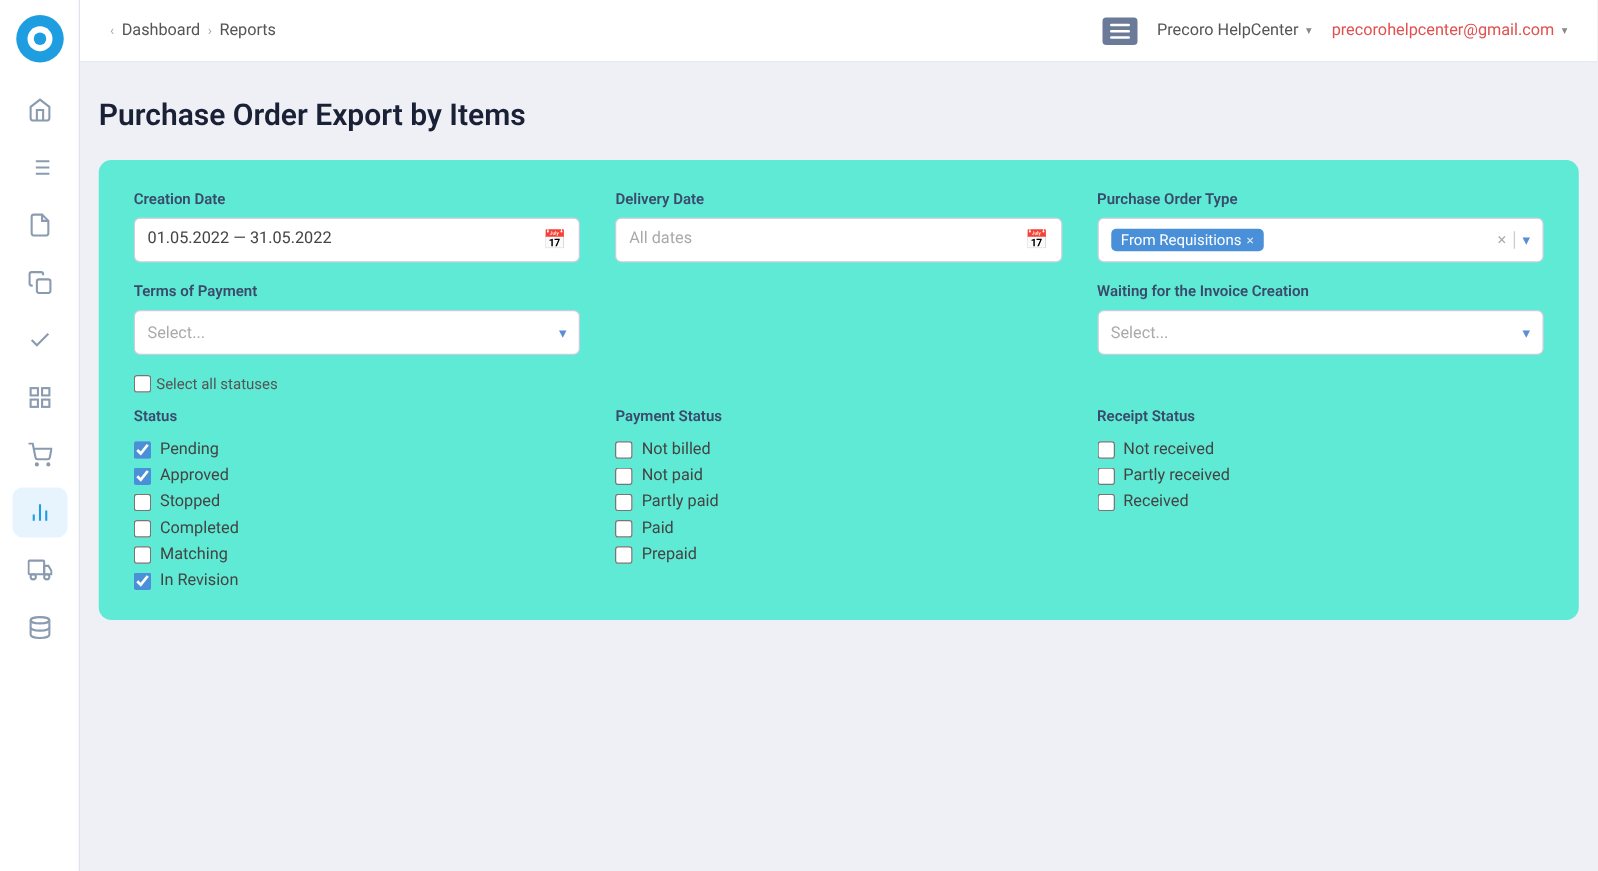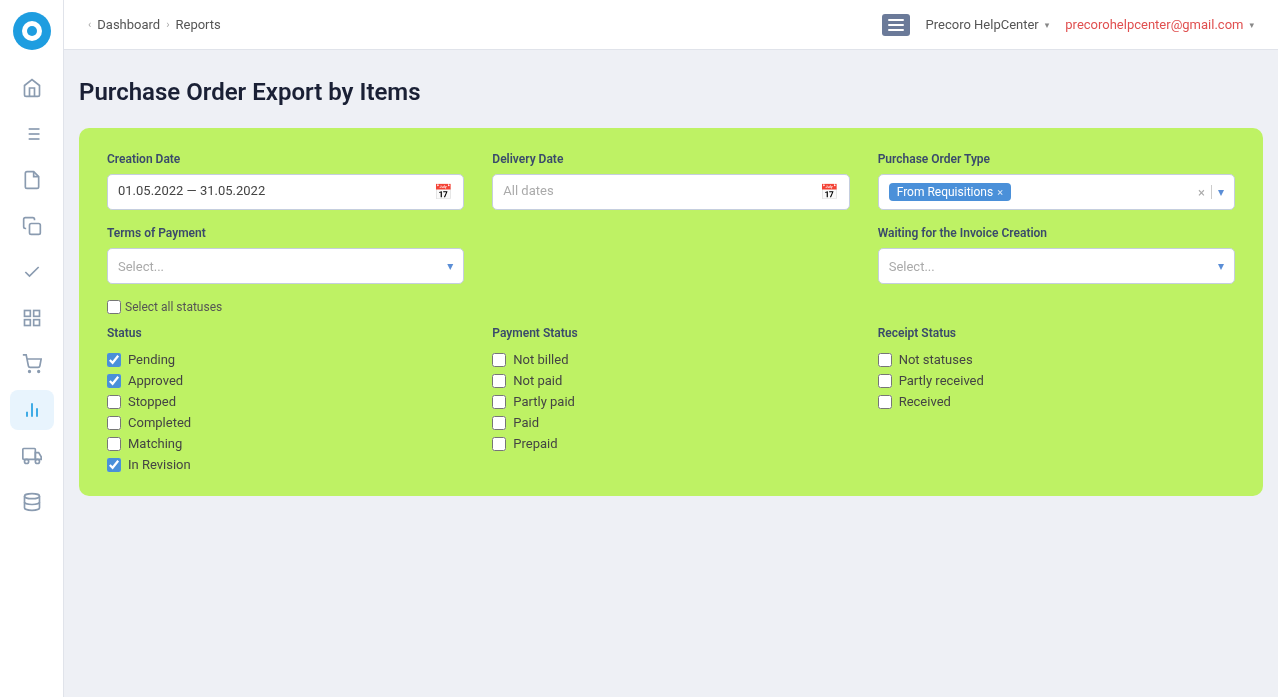--- a/index.html
+++ b/index.html
@@ -153,21 +153,21 @@
     }
     .page-title {
       font-size: 24px;
       font-weight: 600;
       color: #1a2035;
       margin-bottom: 22px;
     }
 
     
     .filter-card {
-      background: #bef264;
+      background: #5eead4;
       border-radius: 10px;
       padding: 24px 28px;
     }
     .filter-section {
       display: flex;
       flex-direction: column;
       gap: 6px;
     }
     .filter-label {
       font-size: 12px;
@@ -524,21 +524,21 @@
           <div class="checkbox-row">
             <input type="checkbox" id="payment-prepaid" style="">
             <label for="payment-prepaid">Prepaid</label>
           </div>
         </div>
 
         <div class="checkbox-group">
           <div class="checkbox-group-title">Receipt Status</div>
           <div class="checkbox-row">
             <input type="checkbox" id="receipt-not-received" style="">
-            <label for="receipt-not-received">Not statuses</label>
+            <label for="receipt-not-received">Not received</label>
           </div>
           <div class="checkbox-row">
             <input type="checkbox" id="receipt-partly-received" style="">
             <label for="receipt-partly-received">Partly received</label>
           </div>
           <div class="checkbox-row">
             <input type="checkbox" id="receipt-received" style="">
             <label for="receipt-received">Received</label>
           </div>
         </div>

